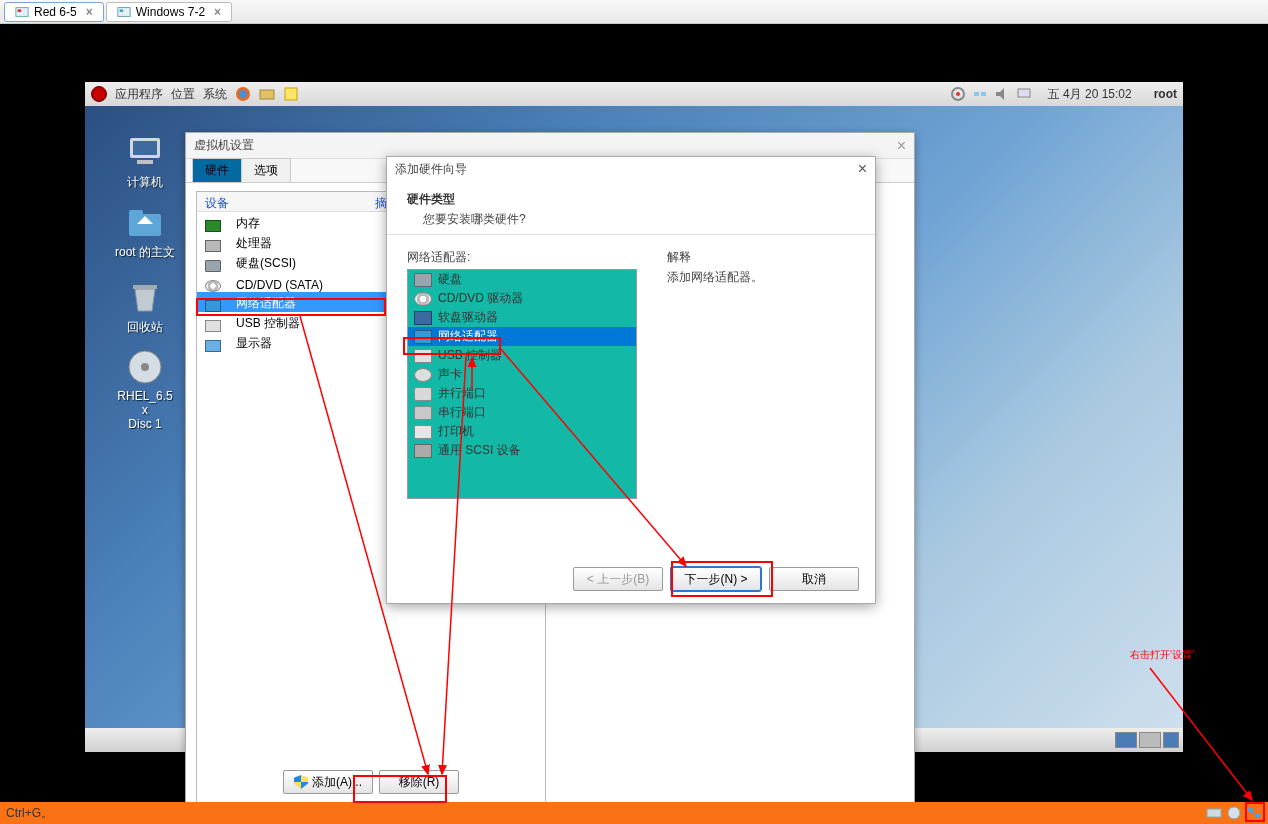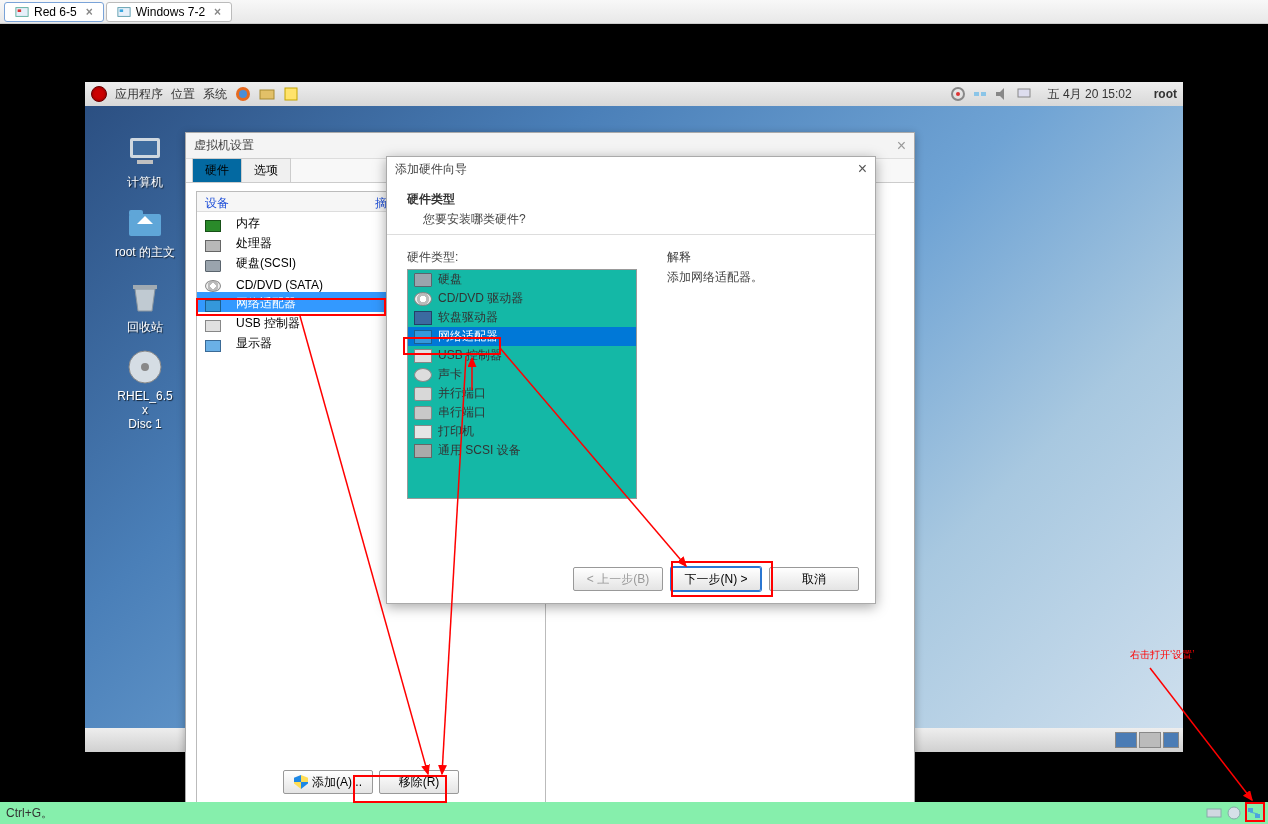--- a/index.html
+++ b/index.html
@@ -82,21 +82,21 @@
     .wizard .buttons .btn { min-width:90px; height:24px;}
     .btn.primary-out { box-shadow: 0 0 0 1px #2b77d2; border-color:#2b77d2;}
 
     
     .redbox { position:absolute; border:2px solid #ff0000; pointer-events:none; z-index:40;}
 
     
     svg.arrows { position:absolute; top:0; left:0; width:1268px; height:824px; pointer-events:none; z-index:41;}
 
     
-    .host-status { position:absolute; left:0; bottom:0; right:0; height:22px; background:#86efac; color:#333; display:flex; align-items:center; padding-left:6px;}
+    .host-status { position:absolute; left:0; bottom:0; right:0; height:22px; background:#f97316; color:#333; display:flex; align-items:center; padding-left:6px;}
     .host-status .tray { margin-left:auto; display:flex; gap:4px; padding-right:6px; align-items:center;}
     .tray-ico { width:16px; height:16px;}
 
     .annotation-text { position:absolute; color:#f00; font-size:10px; z-index:42;}
 
     
     .ico-hdd { width:18px;height:12px;background:#9aa4ad;border:1px solid #5a646d;border-radius:1px;}
     .ico-mem { width:18px;height:10px;background:#2a8a2a;border:1px solid #165016;}
     .ico-cpu { width:14px;height:14px;background:#b8b8b8;border:1px solid #666;}
     .ico-cd  { width:14px;height:14px;border-radius:50%;background:radial-gradient(circle,#fff 30%,#bbb 31% 60%,#eee 61%);border:1px solid #888;}
@@ -295,21 +295,21 @@
   <div class="titlebar">
     <span>添加硬件向导</span>
     <span class="close">×</span>
   </div>
   <div class="heading-area">
     <div class="h1">硬件类型</div>
     <div class="h2">您要安装哪类硬件?</div>
   </div>
   <div class="content">
     <div class="left">
-      <div class="label">硬件类型:</div>
+      <div class="label">网络适配器:</div>
       <div class="hw-list" id="hw-list">
           <div class="hw-item">
             <span class="hw-ico ico-hdd"></span>
     <span>硬盘</span>
           </div>
           <div class="hw-item">
             <span class="hw-ico ico-cd"></span>
     <span>CD/DVD 驱动器</span>
           </div>
           <div class="hw-item">

